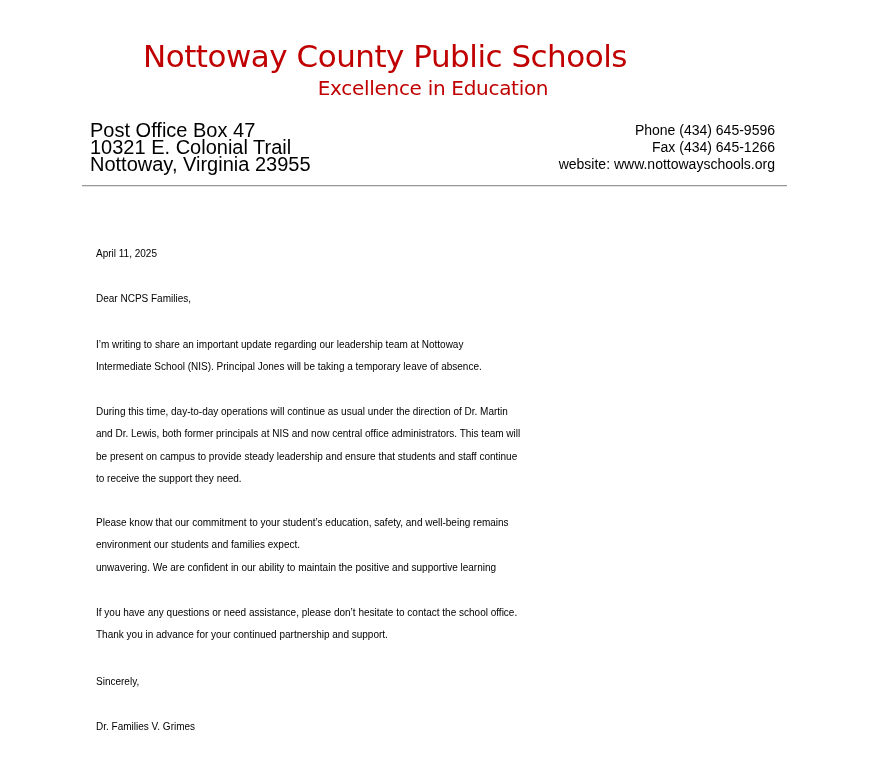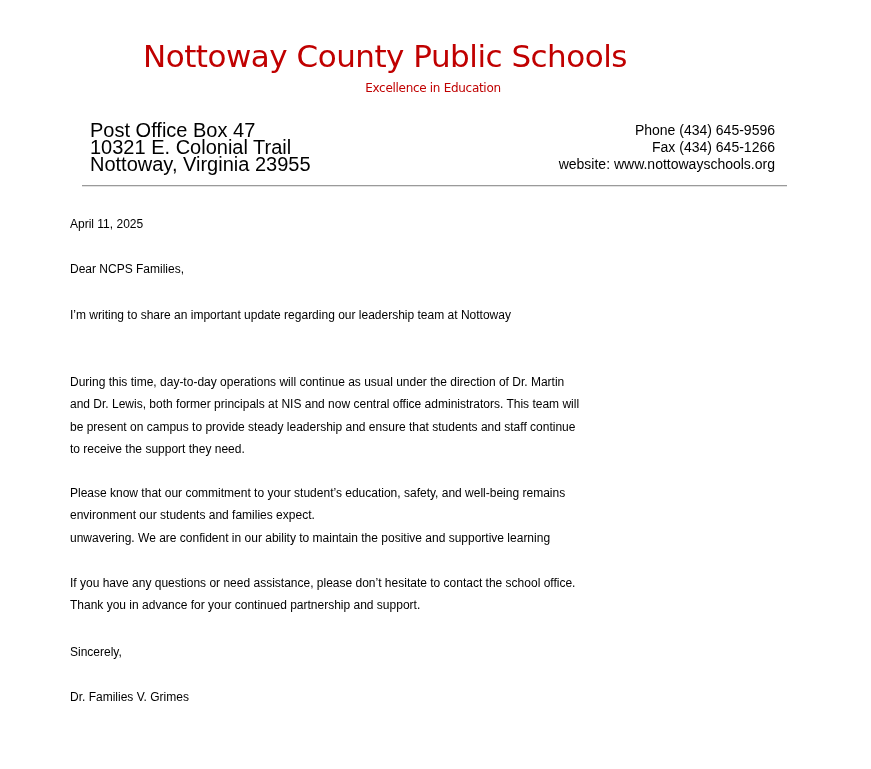--- a/index.html
+++ b/index.html
@@ -27,21 +27,21 @@
       color: #c00000;
       letter-spacing: -0.5px;
     }
     .letterhead-tagline {
       position: absolute;
       left: 0;
       width: 866px;
       top: 76px;
       text-align: center;
       font-family: "DejaVu Sans", sans-serif;
-      font-size: 12px;
+      font-size: 20px;
       line-height: 24px;
       color: #c00000;
       letter-spacing: -0.3px;
     }
     .address-block {
       position: absolute;
       left: 90px;
       top: 122px;
       font-size: 20px;
       line-height: 17px;
@@ -59,24 +59,25 @@
       position: absolute;
       left: 82px;
       top: 185px;
       width: 705px;
       height: 0;
       border-top: 1.5px solid #9a9a9a;
       box-shadow: 0 1px 0 #e2e2e2;
     }
     .body-text {
       position: absolute;
-      left: 70px;
+      left: 96px;
       width: 710px;
-      font-size: 12px;
+      font-size: 10px;
       line-height: 22.3px;
+      margin-top: 30px;
     }
     .line {
       display: block;
       white-space: nowrap;
     }
   </style>
 </head>
 <body>
 
 <div>
@@ -98,20 +99,21 @@
   <div class="divider"></div>
 </div>
 
 <div>
   <div class="body-text" style="top:213px;">April 11, 2025</div>
 
   <div class="body-text" style="top:258px;">Dear NCPS Families,</div>
 
   <div class="body-text" style="top:304px;">
     <span class="line">I’m writing to share an important update regarding our leadership team at Nottoway</span>
+    <span class="line">Intermediate School (NIS). Principal Jones will be taking a temporary leave of absence.</span>
   </div>
 
   <div class="body-text" style="top:371px;">
     <span class="line">During this time, day-to-day operations will continue as usual under the direction of Dr. Martin</span>
     <span class="line">and Dr. Lewis, both former principals at NIS and now central office administrators. This team will</span>
     <span class="line">be present on campus to provide steady leadership and ensure that students and staff continue</span>
     <span class="line">to receive the support they need.</span>
   </div>
 
   <div class="body-text" style="top:482px;">

